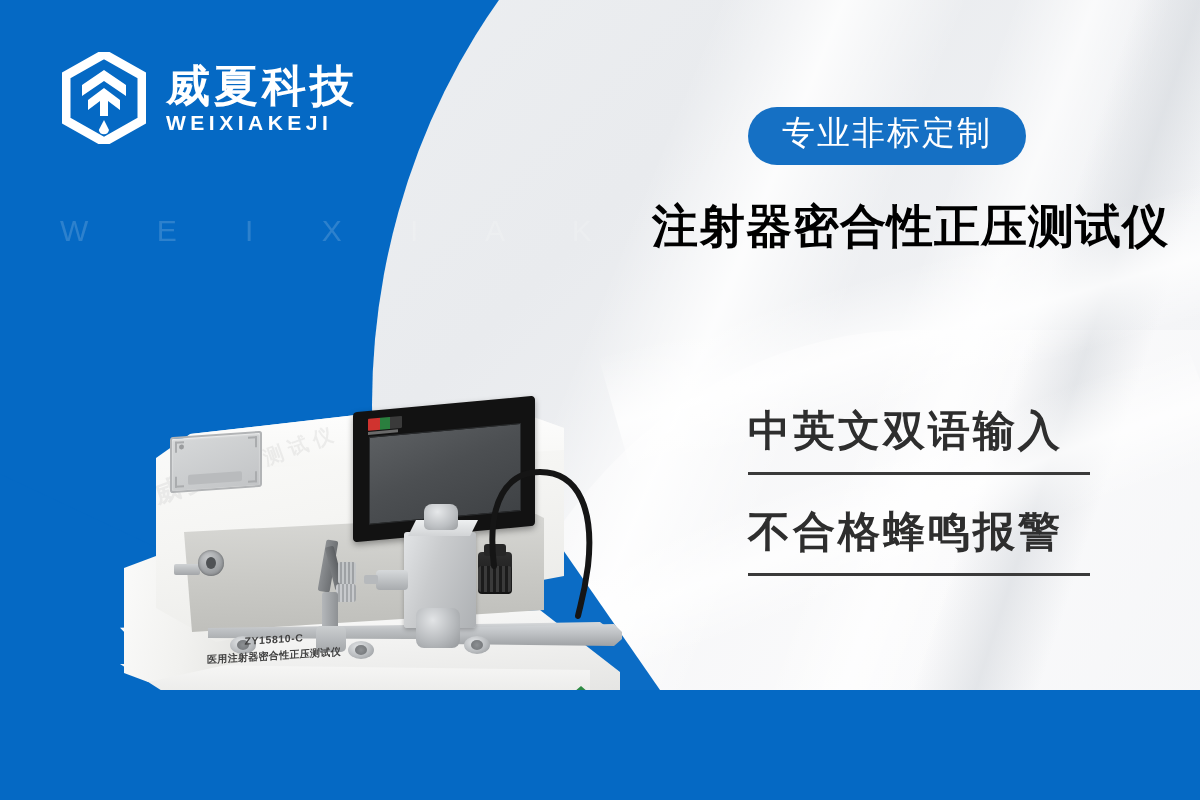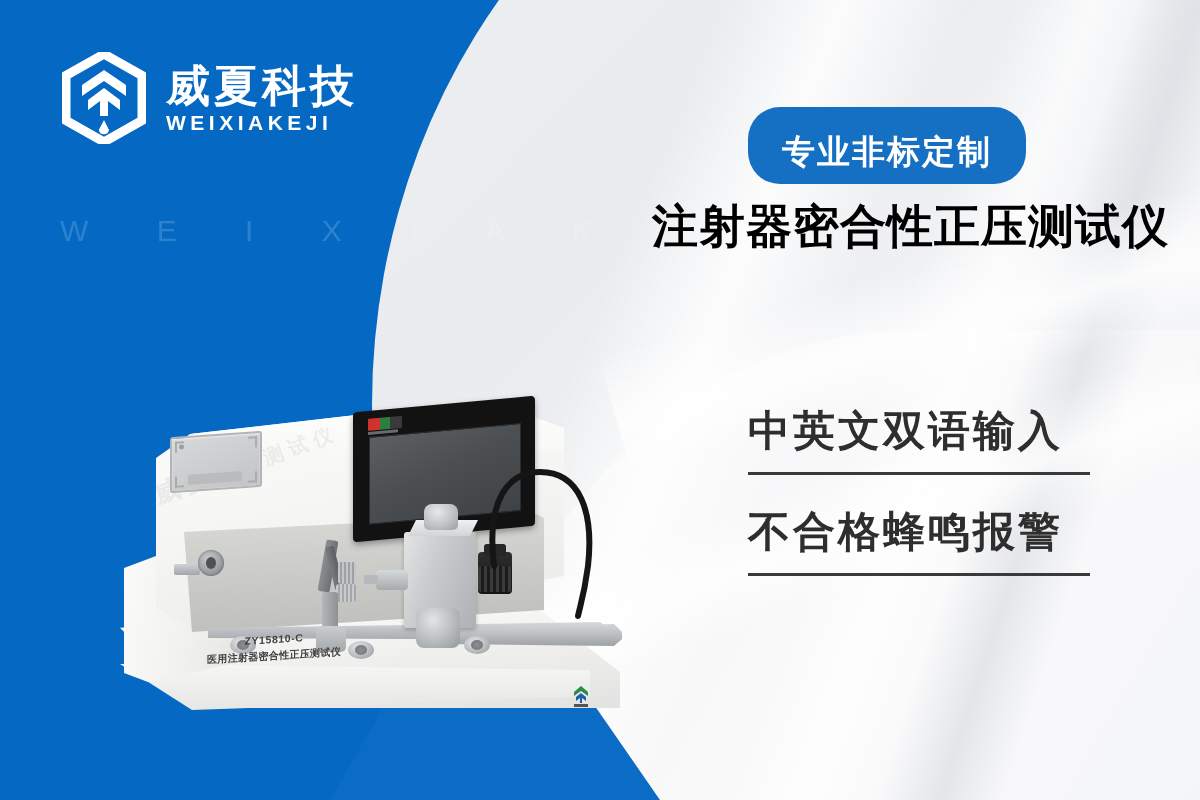--- a/index.html
+++ b/index.html
@@ -1,21 +1,21 @@
 <!DOCTYPE html>
 <html lang="zh"><head>
 <meta charset="utf-8">
 <style>
   html,body{margin:0;padding:0;}
   body{
     width:1200px;height:800px;overflow:hidden;
     font-family:"Liberation Sans","DejaVu Sans",sans-serif;
     background:#0569c4;
   }
-  .stage{position:relative;width:1200px;height:800px;overflow:hidden;background:#0569c4;}
+  .stage{position:relative;width:1200px;height:690px;overflow:hidden;background:#0569c4;}
 
   
   .bg-blue{position:absolute;inset:0;background:#0569c4;}
 
   
   .bg-white-lobe{
     position:absolute;
     left:372px;top:-260px;width:1180px;height:1330px;
     background:linear-gradient(135deg,#eef0f2 0%,#e9ebee 28%,#f4f5f7 55%,#eceef1 75%,#f7f8f9 100%);
     border-radius:52% 0 0 48%/50% 0 0 50%;
@@ -61,23 +61,23 @@
   
   .watermark{
     position:absolute;left:60px;top:214px;width:700px;
     font-size:30px;font-weight:400;letter-spacing:30px;
     color:rgba(255,255,255,.16);white-space:nowrap;user-select:none;
   }
 
   
   .badge{
     position:absolute;left:748px;top:107px;
-    padding:26px 34px 12px 34px;
+    padding:7px 34px 12px 34px;
     background:#1570c4;border-radius:32px;
-    color:#fff;font-size:33px;font-weight:700;letter-spacing:2px;
+    color:#fff;font-size:33px;font-weight:400;letter-spacing:2px;
     line-height:1.18;white-space:nowrap;
   }
   .headline{
     position:absolute;left:652px;top:199px;
     font-size:46px;font-weight:700;letter-spacing:1px;color:#000000;
     white-space:nowrap;line-height:1.2;
   }
   .features{position:absolute;left:748px;top:404px;width:346px;}
   .feature-item{padding:0 0 4px 0;}
   .feature-text{

